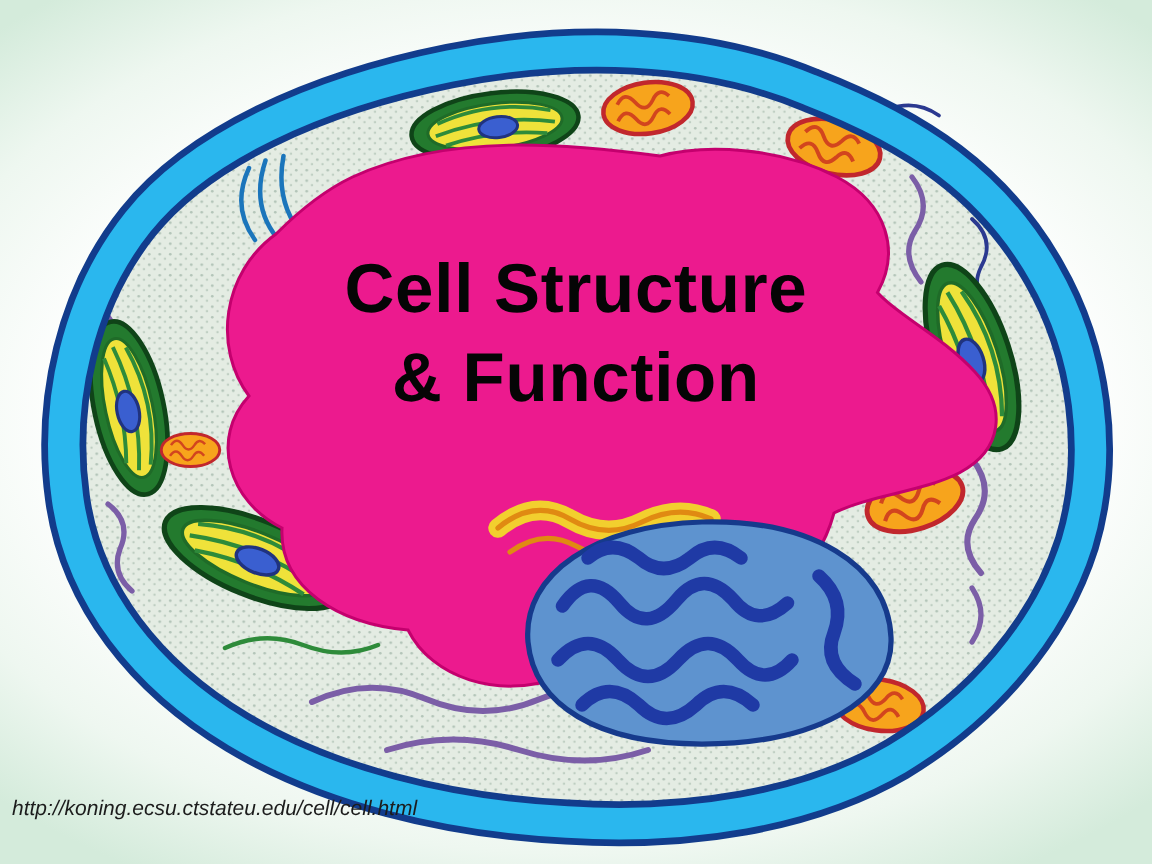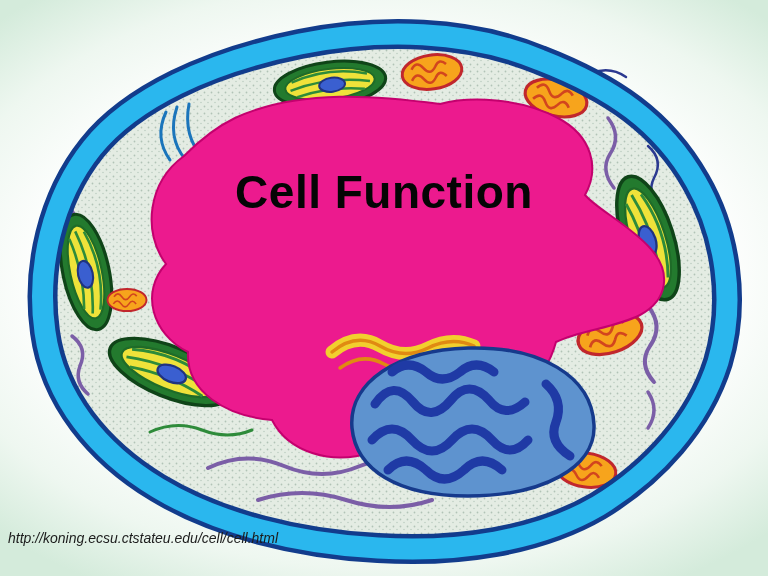--- a/index.html
+++ b/index.html
@@ -95,17 +95,18 @@
         <path d="M 388 470 q 18 -18 38 0 q 18 18 38 0 q 18 -18 38 0"></path>
         <path d="M 546 384 q 18 16 10 38 q -8 20 14 34"></path>
       </g>
     </g>
 
     <path d="M 300 44 C 380 28 468 30 540 60 C 612 88 662 122 696 182 C 726 234 736 302 718 362 C 699 422 654 472 598 506 C 538 541 458 553 378 548 C 298 544 218 524 158 488 C 98 452 54 398 45 332 C 36 268 52 198 92 148 C 132 98 210 62 300 44 Z" fill="none" stroke="#123c8c" stroke-width="30"></path>
     <path d="M 300 44 C 380 28 468 30 540 60 C 612 88 662 122 696 182 C 726 234 736 302 718 362 C 699 422 654 472 598 506 C 538 541 458 553 378 548 C 298 544 218 524 158 488 C 98 452 54 398 45 332 C 36 268 52 198 92 148 C 132 98 210 62 300 44 Z" fill="none" stroke="#2ab7ee" stroke-width="21"></path>
   </svg>
 
   <div class="title">
-    <div>Cell Function</div>
+    <div>Cell Structure</div>
+    <div>&amp; Function</div>
   </div>
 
   <div class="src">http://koning.ecsu.ctstateu.edu/cell/cell.html</div>
 </div>
 
 </body></html>

